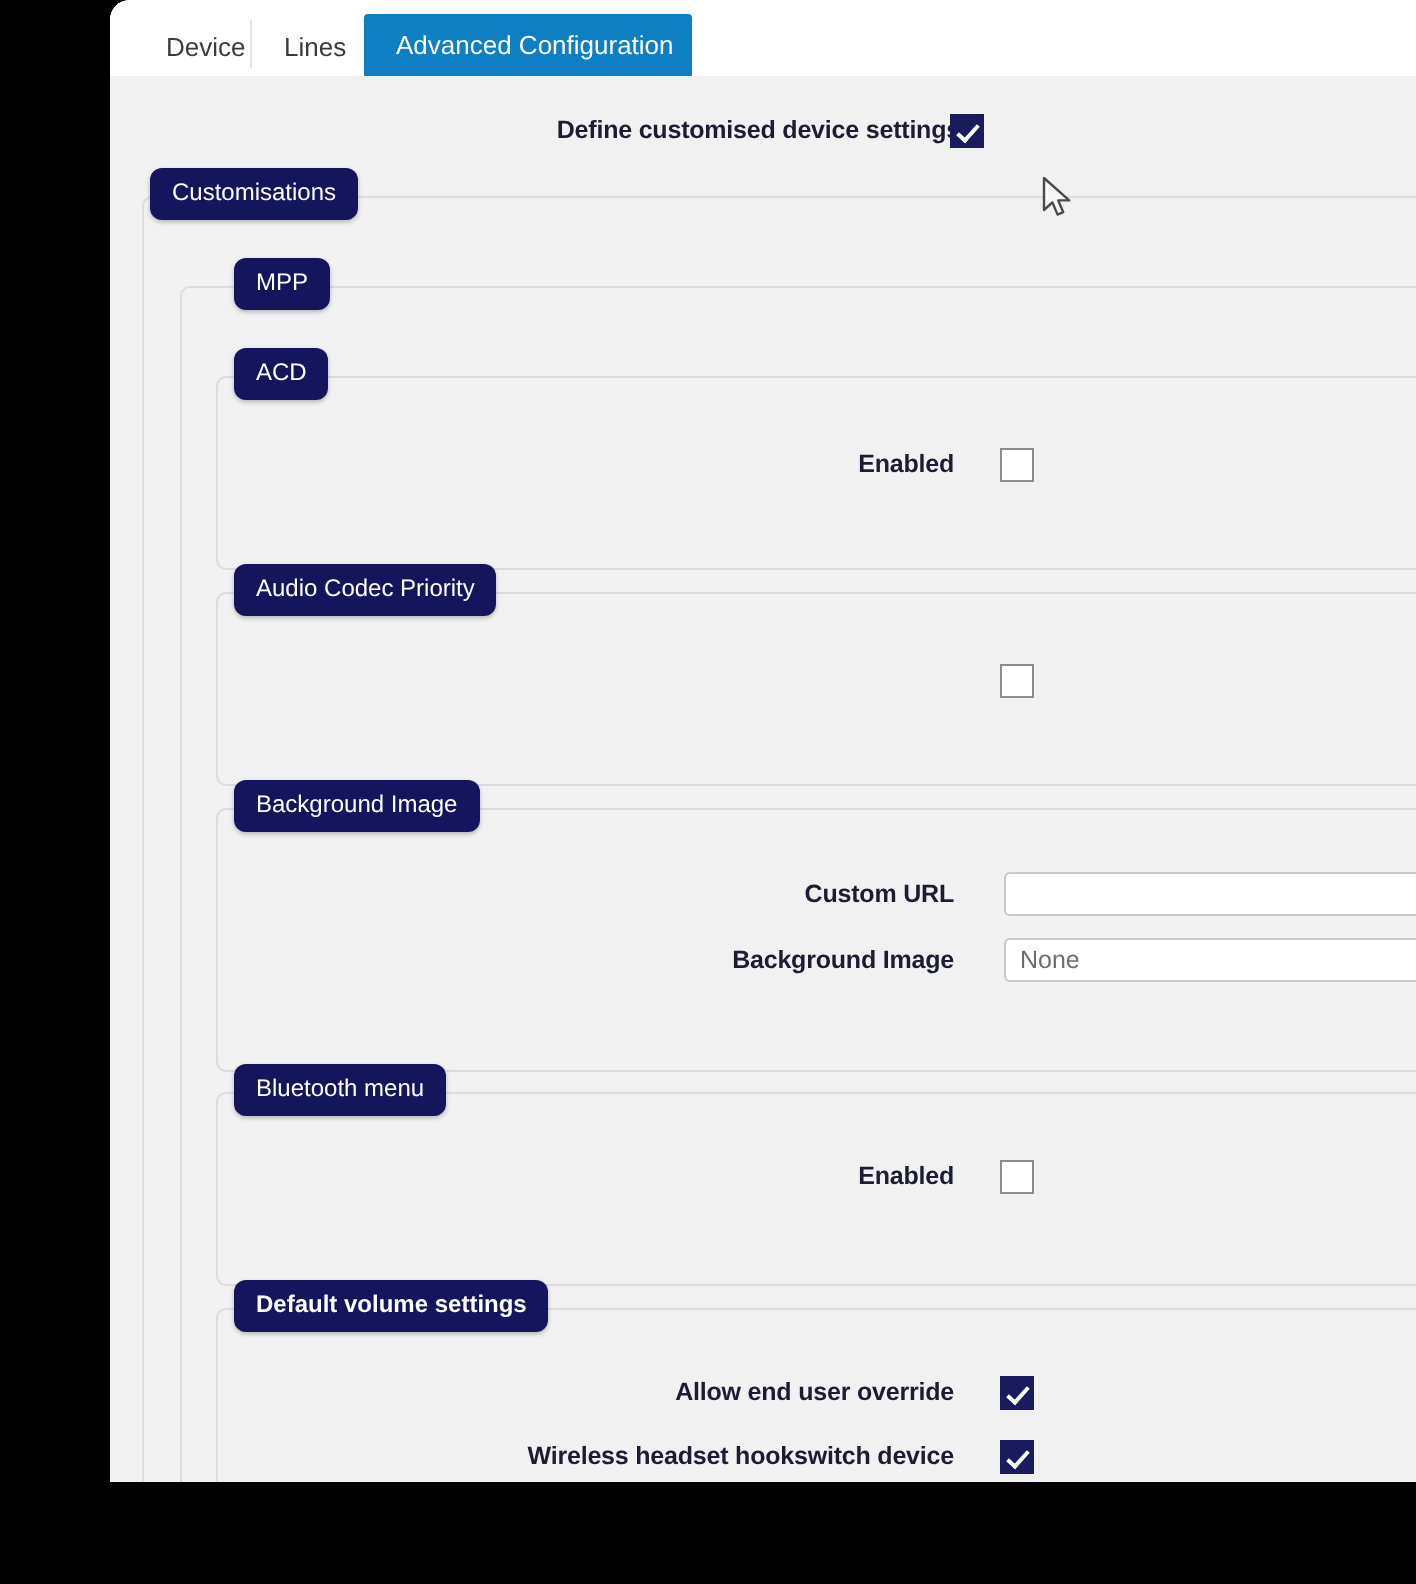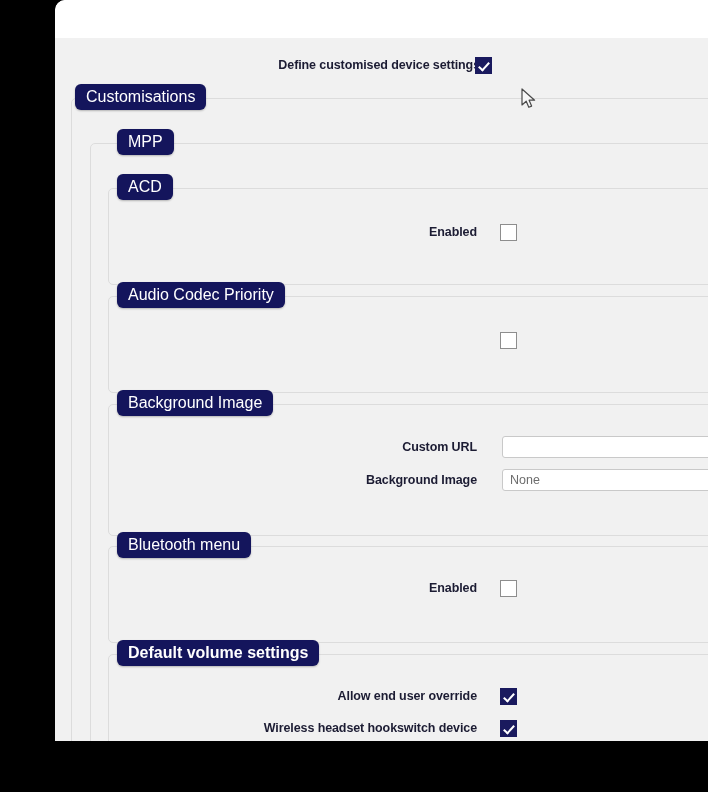--- a/index.html
+++ b/index.html
@@ -131,21 +131,21 @@
     position: absolute;
     border: 1px solid #dcdcdc;
     border-radius: 5px;
     background: transparent;
     box-sizing: border-box;
   }
   .fs-legend {
     position: absolute;
     background: #14155c;
     color: #ffffff;
-    font-size: 16px;
+    font-size: 12px;
     border-radius: 6px;
     padding: 6px 11px 7px 11px;
     white-space: nowrap;
     line-height: 13px;
     box-shadow: 0 1px 2px rgba(0,0,0,0.25);
   }
 
   
   .frow-label {
     position: absolute;
@@ -213,20 +213,27 @@
 </head>
 <body>
 
 <div id="screen">
 
   <div id="window">
 
     <div id="gutter"></div>
     <div id="gutter-edge"></div>
 
+    <div id="tabstrip">
+      <div class="tab" style="left:12px; width:58px;">Device</div>
+      <div class="tab-sep" style="left:70px;"></div>
+      <div class="tab" style="left:71px; width:60px;">Lines</div>
+      <div class="tab-sep" style="left:131px;"></div>
+      <div class="tab active" style="left:127px; width:164px;">Advanced Configuration</div>
+    </div>
 
     <div id="panel">
 
       <div id="define-row">
         <div id="define-label">Define customised device settings</div>
         <div class="cb checked" style="left:420px; top:19px;"></div>
       </div>
 
       <div class="fs" style="left:16px; top:60px; width:660px; height:660px;"></div>
       <div class="fs-legend" style="left:20px; top:46px;">Customisations</div>

